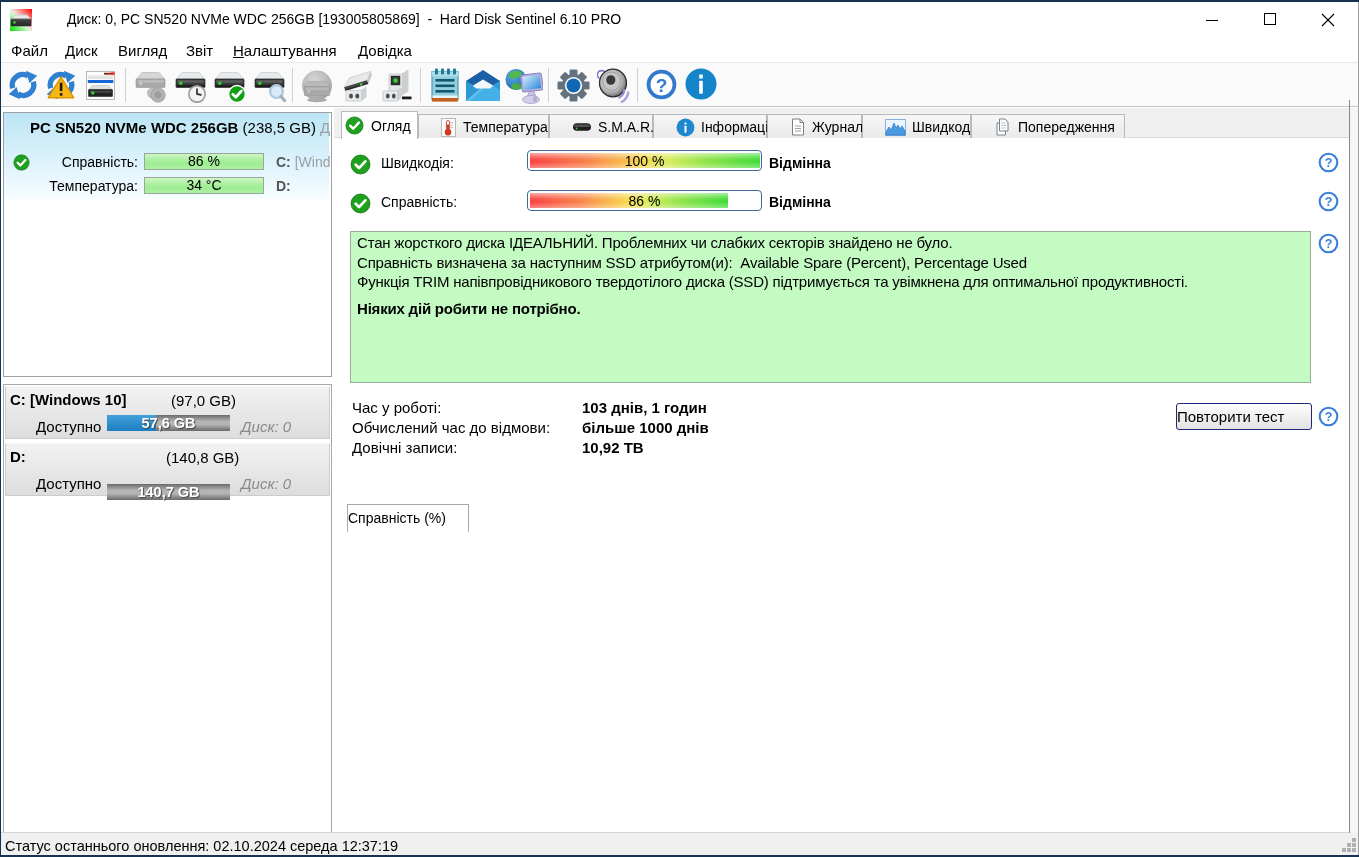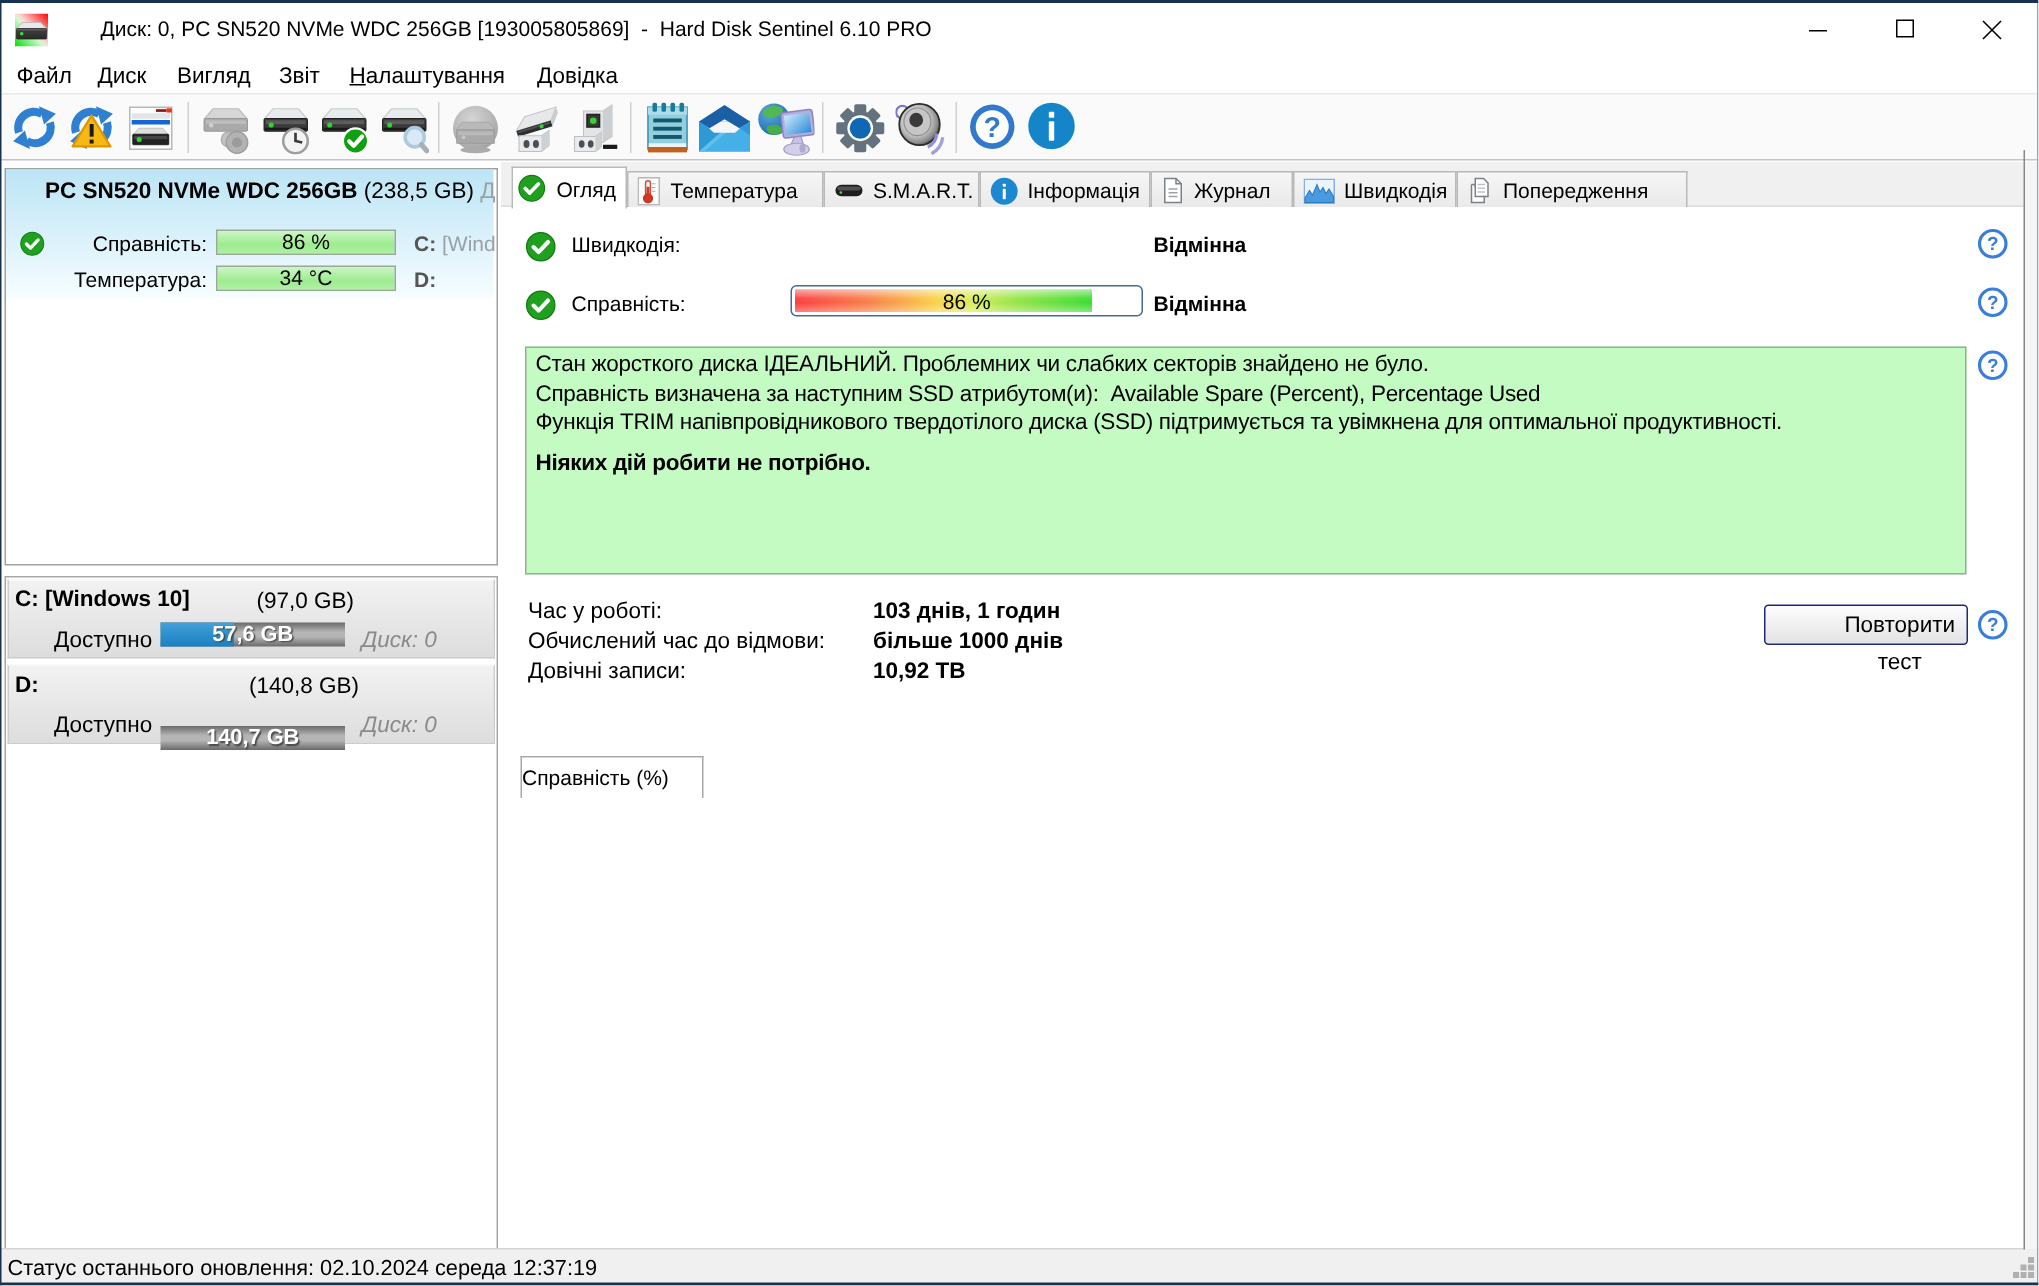--- a/index.html
+++ b/index.html
@@ -32,34 +32,34 @@
 
 #leftcol { left:2px; top:110px; width:331px; height:723px; background:#fff; }
 #diskbox { position:absolute; left:1px; top:2px; width:329px; height:265px; border:1px solid #a0a0a0; background:#fff; }
 #diskpanel { position:absolute; left:0px; top:0px; width:325px; height:86px; background:linear-gradient(#bce5f5,#dff3fc 60%,#f7fdff); }
 #partbox { position:absolute; left:1px; top:274px; width:329px; height:449px; border:1px solid #a8a8a8; background:#fff; }
 .partitem { position:absolute; left:1px; width:325px; height:53px; background:linear-gradient(#f2f2f2,#dddddd); border:1px solid #cccccc; border-top-color:#f8f8f8; }
 .gbar { position:absolute; height:17px; background:linear-gradient(#cdf6c5,#9dec90 60%,#aff0a4); border:1px solid #9aa89a; text-align:center; font-size:14px; line-height:15px; }
 
 
 #tabbar { left:334px; top:108px; width:1015px; height:30px; background:#f0f0f0; border-bottom:1px solid #d9d9d9; }
-.tab { position:absolute; top:6px; height:25px; background:linear-gradient(#f6f6f6,#e9e9e9); border:1px solid #b9b9b9; border-bottom:none; display:flex; align-items:center; font-size:14px; white-space:nowrap; padding:0 6px; }
+.tab { position:absolute; top:6px; height:25px; background:linear-gradient(#f6f6f6,#e9e9e9); border:1px solid #b9b9b9; border-bottom:none; display:flex; align-items:center; font-size:14px; white-space:nowrap; padding:0 22px; }
 .tab svg { flex-shrink:0; }
 .tab.active { top:3px; height:28px; background:#fff; z-index:3; padding-left:3px; }
 #main { left:334px; top:138px; width:1015px; height:694px; background:#fff; }
 
 
 .qicon { position:absolute; width:21px; height:21px; }
 .pbar { position:absolute; width:235px; height:21px; border:1px solid #44679c; border-radius:4px; background:#fff; overflow:hidden; }
 .pbar .fill { position:absolute; left:2px; top:2px; bottom:2px; } .pbar .fill:after { content:""; position:absolute; left:0; top:0; width:100%; height:100%; background:linear-gradient(rgba(255,255,255,.55),rgba(255,255,255,.05) 40%,rgba(255,255,255,0) 60%,rgba(255,255,255,.35)); }
 .pbar .lbl { position:absolute; left:0; top:1px; width:100%; text-align:center; font-size:14px; line-height:18px; }
 #greenbox { position:absolute; left:16px; top:93px; width:961px; height:152px; background:#c3fbc3; border:1px solid #9aab9a; padding:1px 6px; font-size:15px; line-height:19.7px; letter-spacing:-0.2px; }
 .slab { position:absolute; font-size:15px; line-height:16px; }
 .sval { position:absolute; font-size:15px; font-weight:bold; line-height:16px; }
-#retest { position:absolute; left:842px; top:265px; width:136px; height:27px; background:linear-gradient(#fdfdfd,#e3e3e3); border:1px solid #20267a; border-radius:3px; text-align:center; line-height:25px; font-size:15px;padding-left:45px; }
+#retest { position:absolute; left:842px; top:265px; width:136px; height:27px; background:linear-gradient(#fdfdfd,#e3e3e3); border:1px solid #20267a; border-radius:3px; text-align:left; line-height:25px; font-size:15px; }
 #comment { position:absolute; left:16px; top:330px; width:962px; height:26px; border:1px solid #828790; color:#9c9ea1; font-size:15px; line-height:24px; padding-left:6px; background:#fff; }
 #charttab { position:absolute; left:13px; top:366px; width:122px; height:28px; background:#fff; border:1px solid #a8a8a8; border-bottom:none; font-size:14px; line-height:27px; z-index:2; }
 #chartpanel { position:absolute; left:18px; top:394px; width:982px; height:286px; background:linear-gradient(#fbfbfb,#bfbfbf); border:1px solid #e4e4e4; box-shadow:inset -6px -3px 8px -3px rgba(90,90,90,0.45); }
 #chartrect { position:absolute; left:71px; top:30px; width:872px; height:153px; background:linear-gradient(#ffffff,#d2d2d2); border:1px solid #2a2a2a; }
 
 
 #statusbar { left:0px; top:832px; width:1359px; height:23px; background:#f0f0f0; border-top:1px solid #d5d5d5; font-size:15px; }
 </style>
 </head>
 <body>
@@ -443,20 +443,24 @@
           <line x1="7" y1="10" x2="12" y2="10"></line>
         </g>
     </svg>Попередження
   </div>
 </div>
 <div class="abs" id="main">
   <svg class="qicon" style="left:16px;top:16px" viewBox="0 0 20 20">
       <use href="#gcheck"></use>
     </svg>
   <div class="slab" style="left:47px;top:17px;font-size:14px">Швидкодія:</div>
+  <div class="pbar" style="left:193px;top:12px">
+    <div class="fill" style="width:230px;background:linear-gradient(90deg,#f84040,#f8824a 25%,#f8d44c 48%,#d8ec5c 60%,#96e44a 75%,#3ddc35)"></div>
+    <div class="lbl">100 %</div>
+  </div>
   <div class="sval" style="left:435px;top:17px;font-size:14px">Відмінна</div>
   <svg class="qicon" style="left:984px;top:14px" viewBox="0 0 20 20">
       <use href="#qmark"></use>
     </svg>
 
   <svg class="qicon" style="left:16px;top:55px" viewBox="0 0 20 20">
       <use href="#gcheck"></use>
     </svg>
   <div class="slab" style="left:47px;top:56px;font-size:14px">Справність:</div>
   <div class="pbar" style="left:193px;top:52px;border-color:#44679c">

